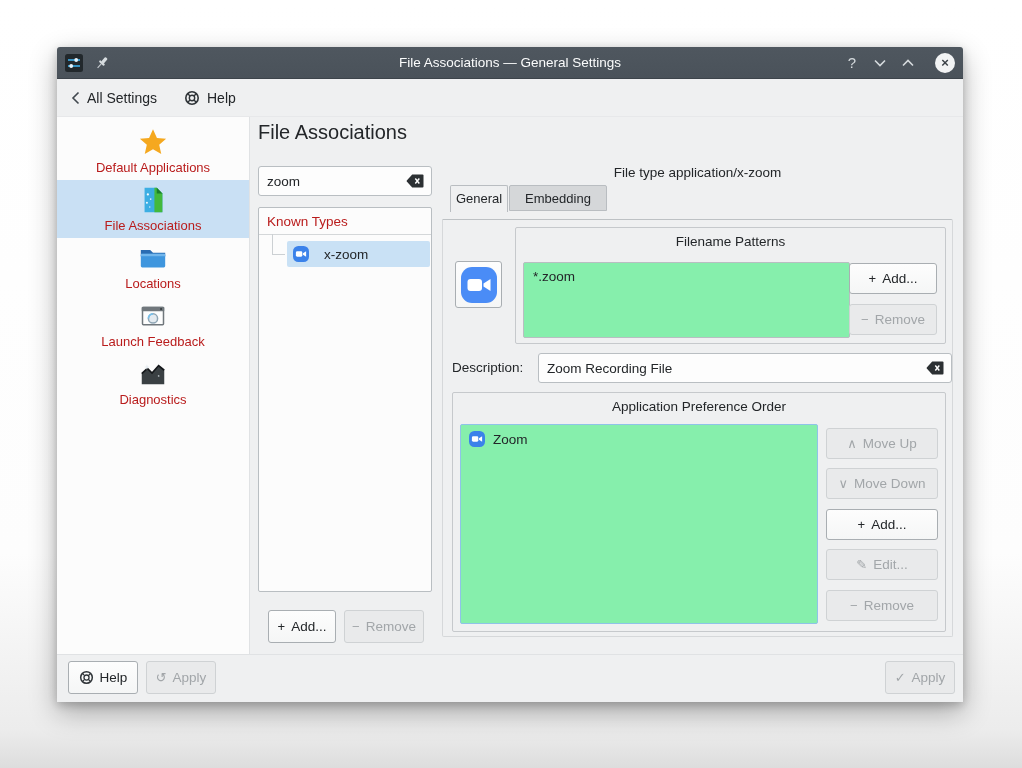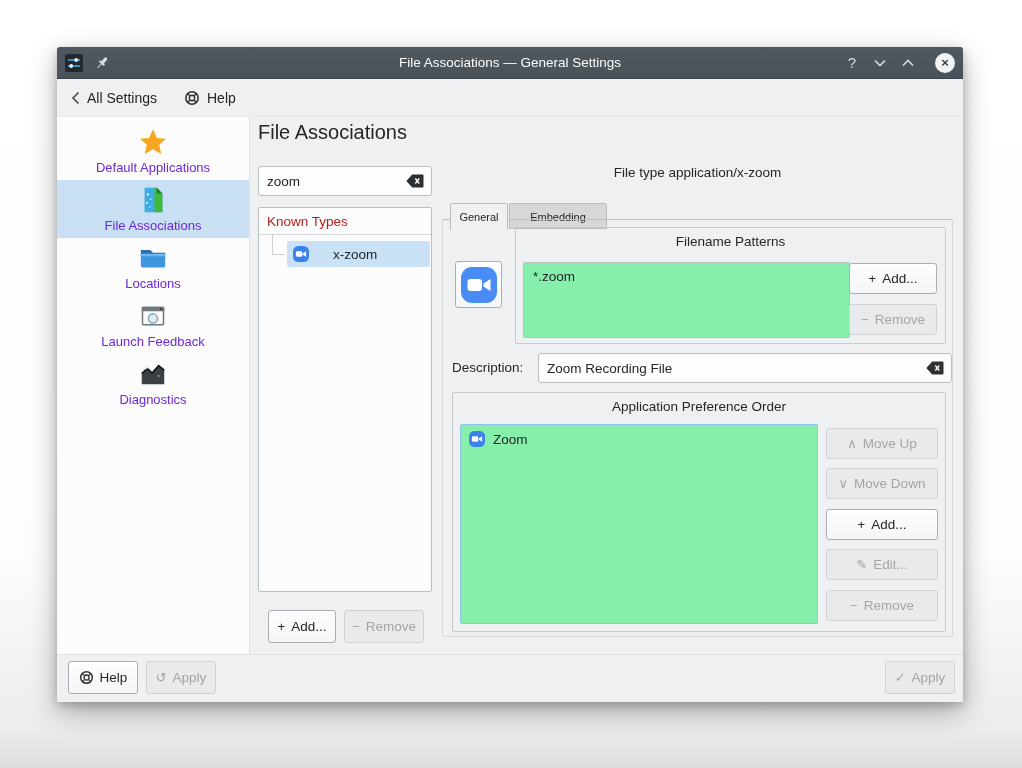--- a/index.html
+++ b/index.html
@@ -27,41 +27,41 @@
   .tb-icon { position:absolute; top:7px; }
   .tb-btn { position:absolute; top:0; height:32px; line-height:32px; color:#d5dadd; font-size:15px; text-align:center; width:22px; cursor:default; }
   .close-btn { position:absolute; top:6px; width:20px; height:20px; border-radius:50%; background:#f2f3f4; color:#3b4147; font-size:13px; font-weight:bold; line-height:20px; text-align:center; }
   
   .toolbar { position:absolute; left:0; top:32px; width:906px; height:38px; border-bottom:1px solid #e7e8ea; }
   .tool-item { position:absolute; top:0; height:38px; display:flex; align-items:center; gap:7px; font-size:14px; color:#232629; }
   
   .sidebar { position:absolute; left:0; top:70px; width:193px; height:537px; background:#fcfcfc; border-right:1px solid #e0e2e4; }
   .side-item { position:relative; width:100%; height:58px; display:flex; flex-direction:column; align-items:center; justify-content:center; gap:3px; }
   .side-item.selected { background:#c9e0f4; }
-  .side-item .lbl { font-size:13px; color:#6d28d9; }
+  .side-item .lbl { font-size:13px; color:#b91c1c; }
   
   .heading { position:absolute; left:201px; top:74px; font-size:20px; font-weight:500; color:#232629; }
   .field { background:#fdfdfd; border:1px solid #b9bec2; border-radius:3px; font-size:13.5px; color:#232629; padding:0 26px 0 8px; font-family:inherit; }
   .clear-ic { position:absolute; width:18px; height:14px; }
   .listbox { position:absolute; background:#fcfcfc; border:1px solid #b9bec2; border-radius:2px; }
   .kt-header { height:27px; line-height:27px; padding-left:8px; font-size:13.5px; border-bottom:1px solid #d4d7d9; color:#b91c1c; }
   .tree-row { position:relative; height:26px; display:flex; align-items:center; font-size:13.5px; }
   .tree-line { position:absolute; background:#ccd0d3; }
   .row-hl { position:absolute; left:28px; right:1px; top:0; height:26px; background:#c9e1f5; border-radius:2px; }
   
   .btn {
     position:absolute; display:flex; align-items:center; justify-content:center; gap:6px;
     font-size:13.5px; color:#232629; background:linear-gradient(#fdfdfd,#f5f6f6);
     border:1px solid #a9aeb2; border-radius:3px; cursor:default;
   }
   .btn .g { font-size:13px; }
   .btn.disabled { background:#e9eaeb; border-color:#cfd2d4; color:#a2a6a9; }
   
   .filetype { position:absolute; left:385px; top:118px; width:511px; text-align:center; font-size:13.5px; color:#232629; }
-  .tab { position:absolute; top:156px; height:27px; line-height:26px; text-align:center; font-size:11px; border:1px solid #b9bdc1; border-radius:2px 2px 0 0; }
+  .tab { position:absolute; top:138px; height:27px; line-height:26px; text-align:center; font-size:13px; border:1px solid #b9bdc1; border-radius:2px 2px 0 0; }
   .tab.active { background:#eff0f1; border-bottom:none; z-index:3; }
   .tab.inactive { background:#d5d7d9; height:26px; z-index:1; }
   .tabframe { position:absolute; left:385px; top:172px; width:511px; height:418px; border:1px solid #d6d8da; border-top:1px solid #bdc1c4; border-radius:0 2px 2px 2px; z-index:2; }
   .groupbox { position:absolute; border:1px solid #c6c9cc; border-radius:2px; z-index:4; }
   .gb-title { position:absolute; left:0; right:0; top:6px; text-align:center; font-size:13.5px; color:#232629; }
   .whitebox { position:absolute; background:#86efac; border:1px solid #b9bec2; border-radius:2px; font-size:13.5px; }
   .applist { border:1px solid #8fc3e8; }
   .li-item { display:flex; align-items:center; gap:8px; padding:6px 8px; }
   .desc-label { position:absolute; font-size:13.5px; color:#232629; }
   .hline { position:absolute; left:0; width:906px; height:1px; background:#e0e2e4; }
@@ -203,21 +203,21 @@
       <span class="tree-line" style="left:13px; top:-7px; width:1px; height:20px;"></span>
       <span class="tree-line" style="left:13px; top:13px; width:13px; height:1px;"></span>
       <span class="row-hl"></span>
       <span style="margin-left:34px; position:relative;">
         <svg width="16" height="16" viewBox="0 0 36 36">
             <rect width="36" height="36" rx="12" fill="#3b82ea"></rect>
             <rect x="6.5" y="12" width="14.5" height="12" rx="3" fill="#fff"></rect>
             <path d="M22.5 16.5 L29.5 12 V24 L22.5 19.5 Z" fill="#fff"></path>
           </svg>
       </span>
-      <span style="margin-left:24px; position:relative;text-align:center;">x-zoom</span>
+      <span style="margin-left:15px; position:relative;text-align:center;">x-zoom</span>
     </div>
   </div>
 
   <div class="btn" style="left:211px; top:563px; width:68px; height:33px;">
     <span class="g">+</span>
       <span>Add...</span>
   </div>
   <div class="btn disabled" style="left:287px; top:563px; width:80px; height:33px;">
     <span class="g">−</span>
       <span>Remove</span>

